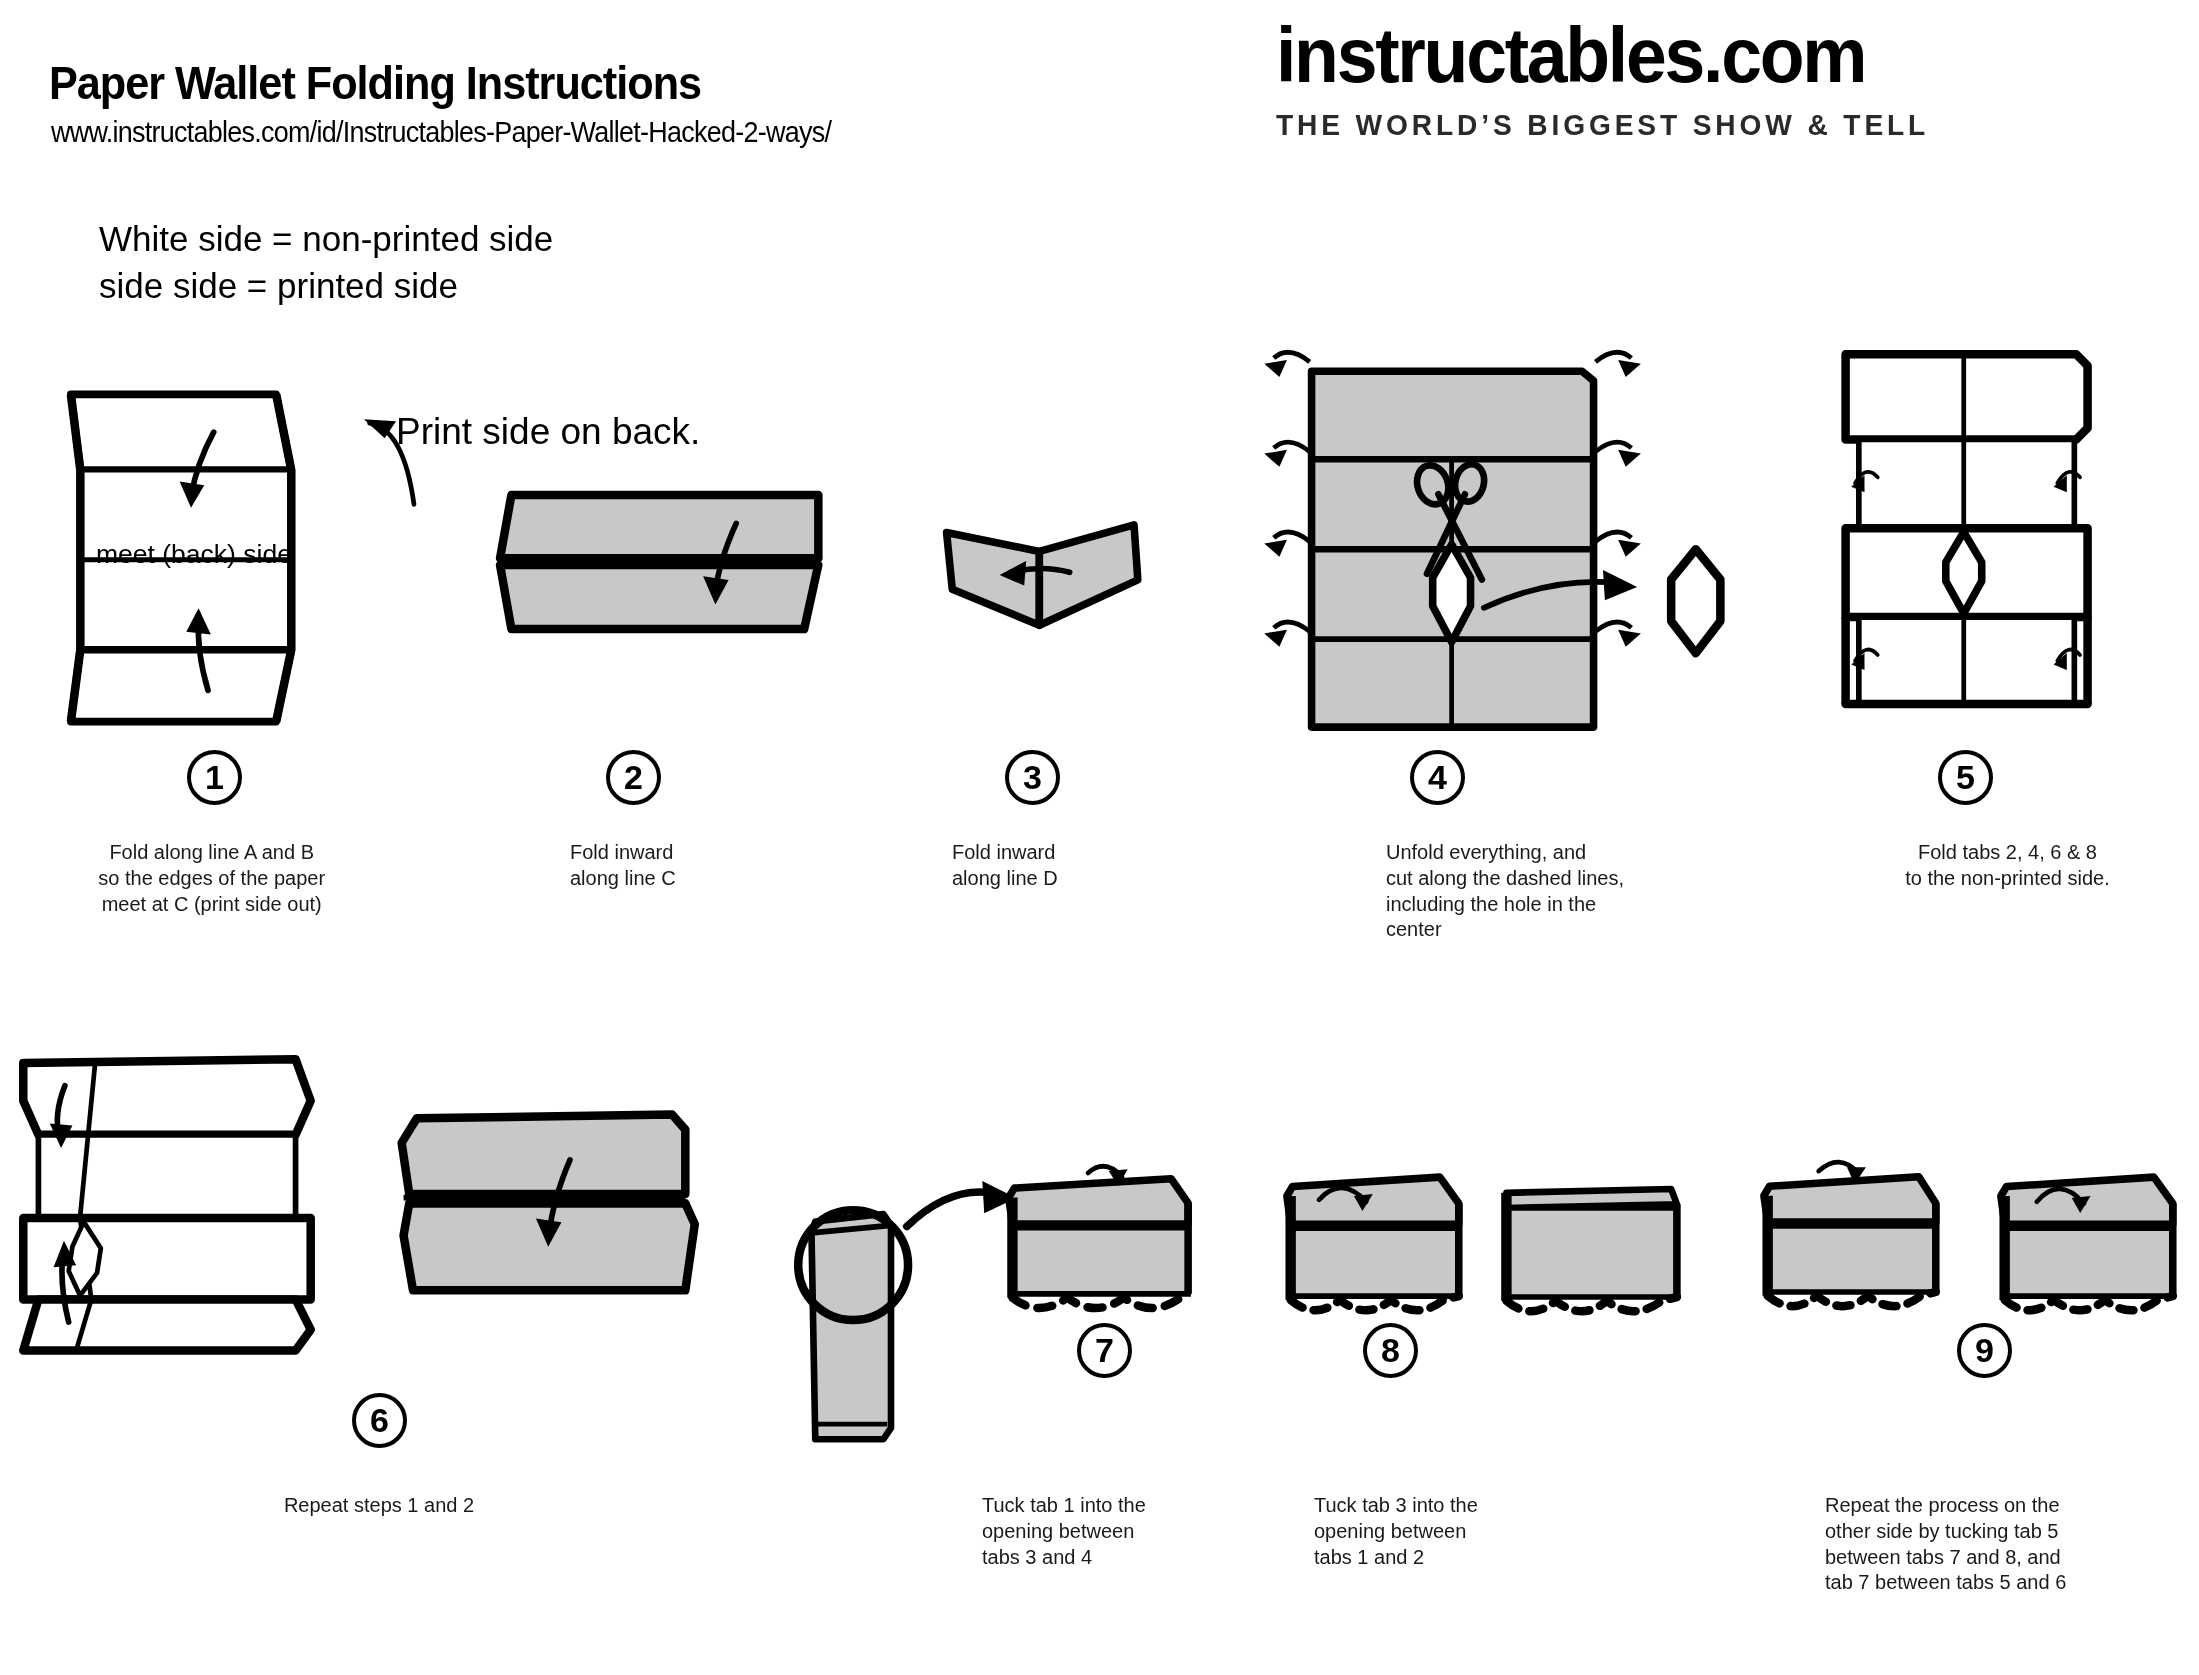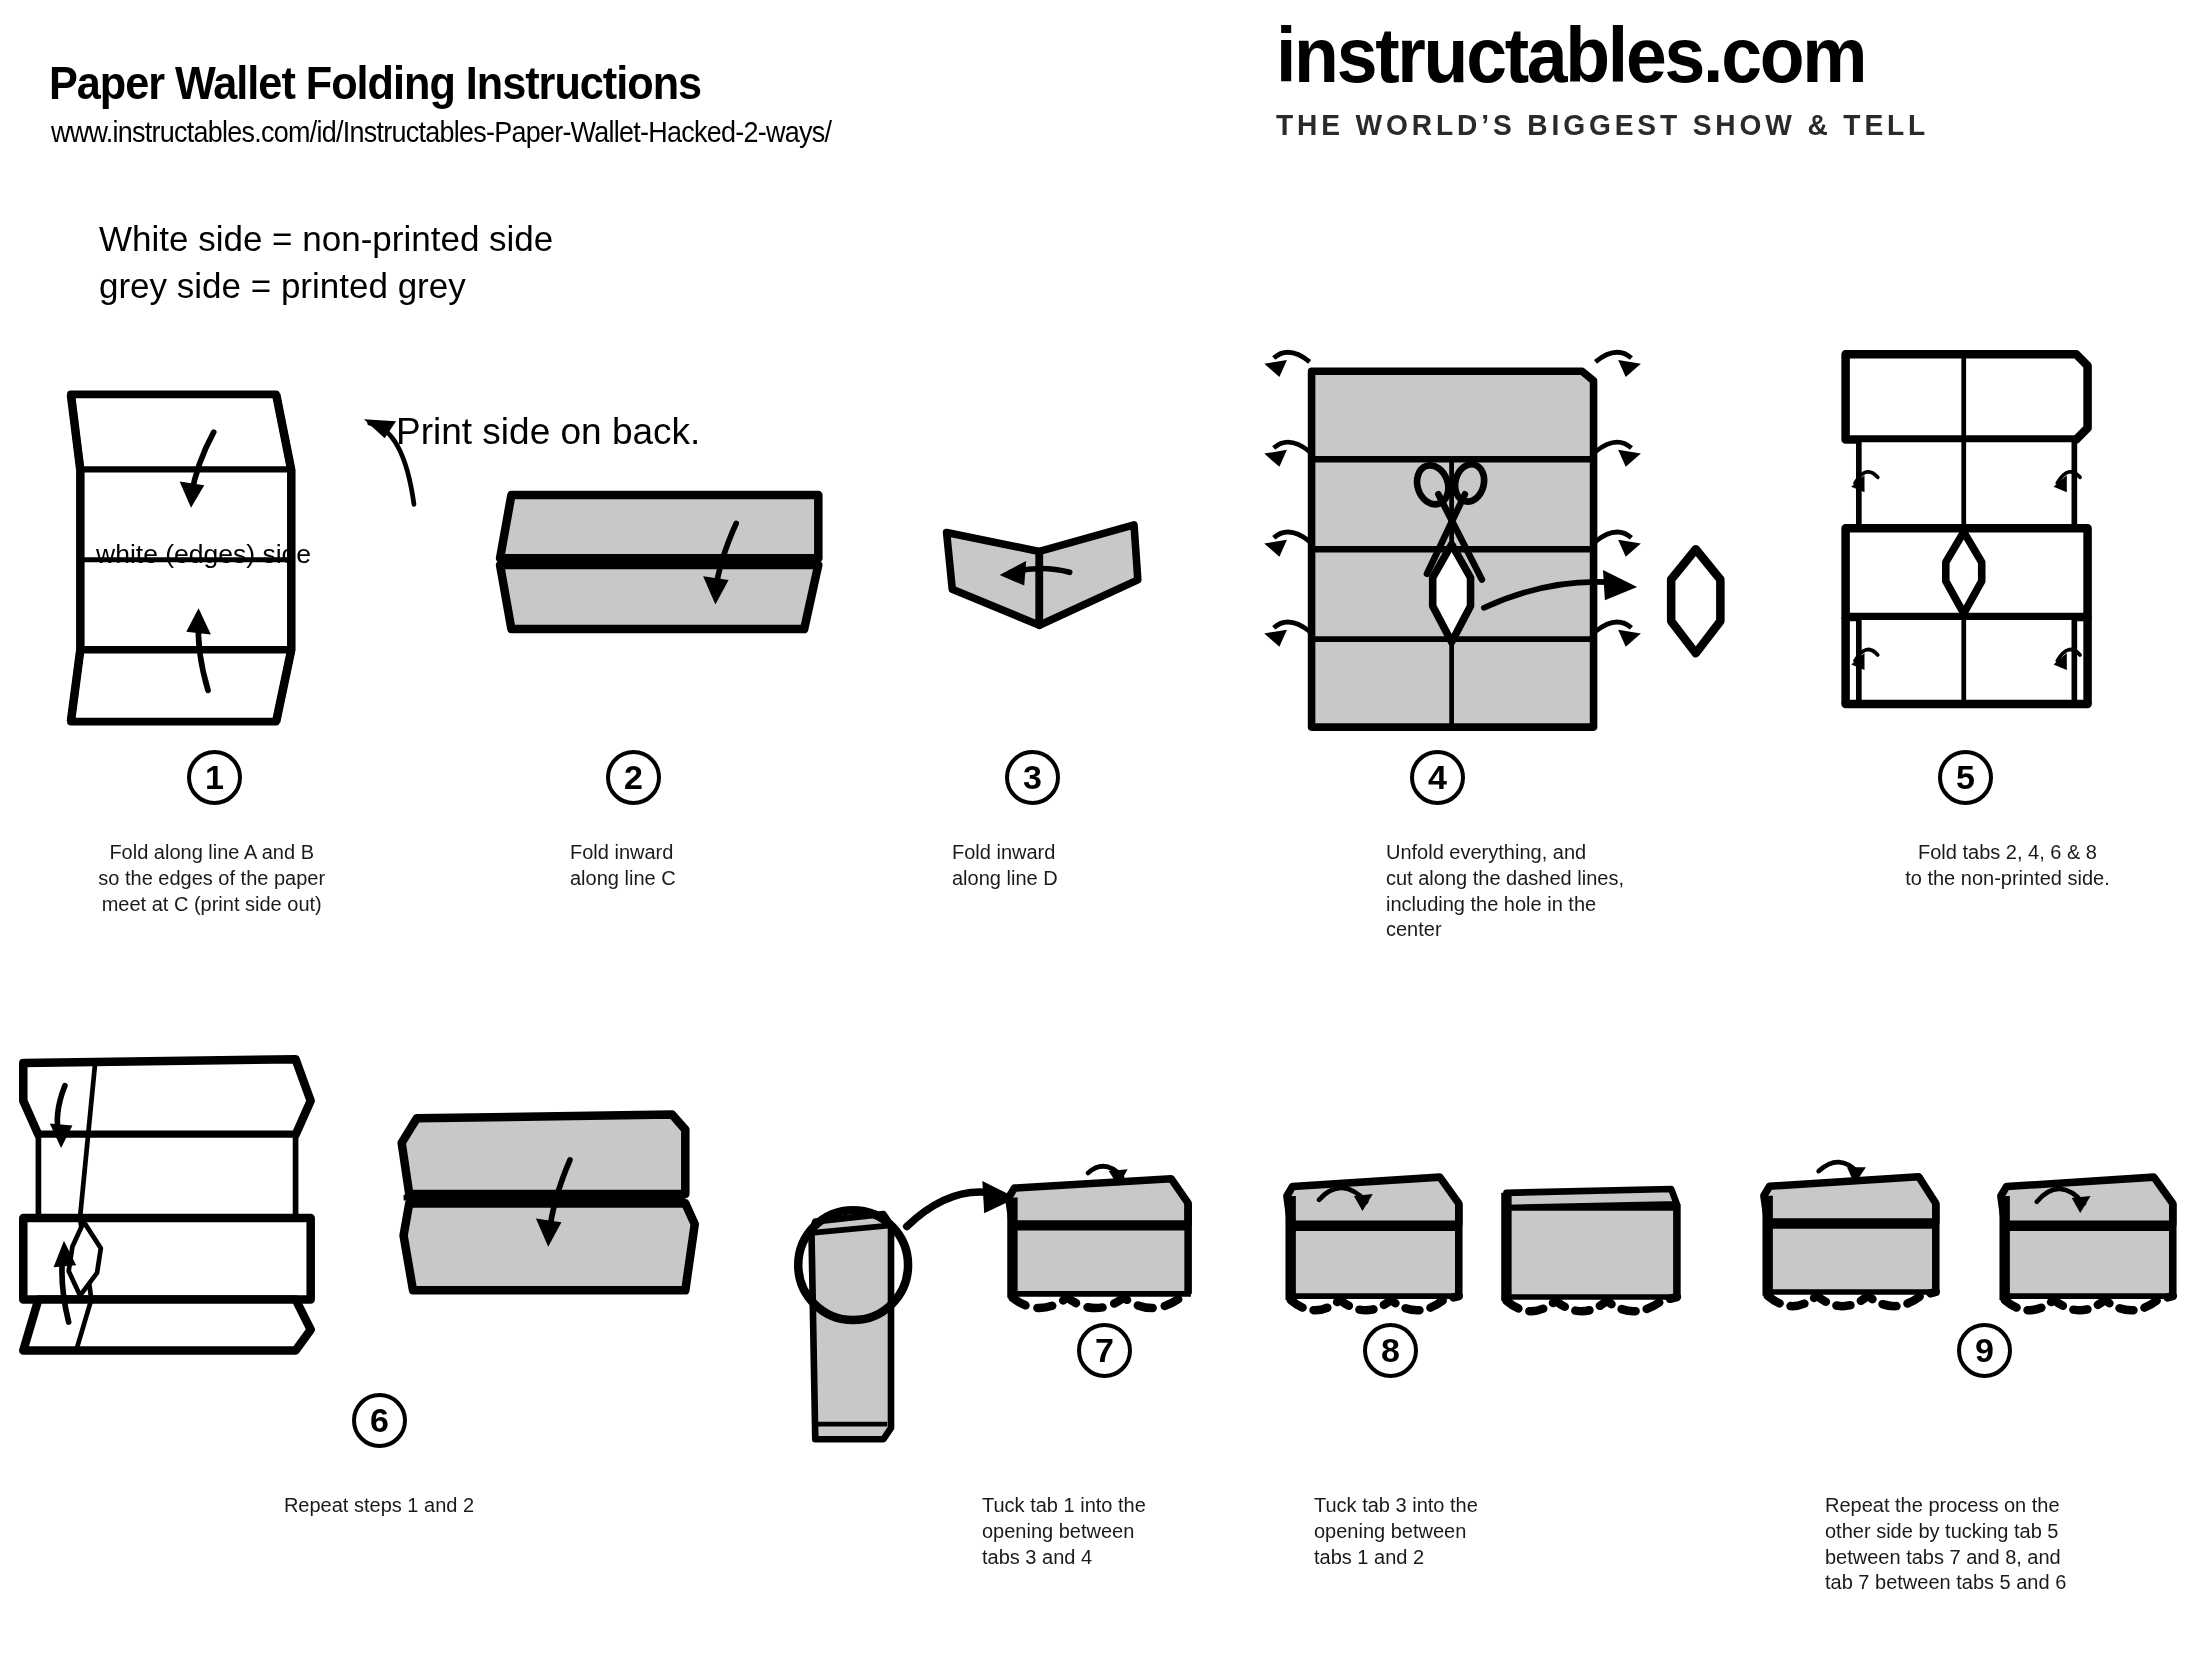--- a/index.html
+++ b/index.html
@@ -77,21 +77,21 @@
 </head>
 <body>
 
 <div class="page">
 
   <div class="title">Paper Wallet Folding Instructions</div>
   <div class="url">www.instructables.com/id/Instructables-Paper-Wallet-Hacked-2-ways/</div>
 
   <div class="legend">
     <div>White side = non-printed side</div>
-    <div>grey side = printed grey</div>
+    <div>side side = printed side</div>
   </div>
 
   <div class="brand">
     <div class="brand-name">instructables.com</div>
     <div class="brand-tag">THE WORLD’S BIGGEST SHOW &amp; TELL</div>
   </div>
 
   <div class="step">
     <div class="fig" style="left:28px; top:383px;">
       <svg width="379" height="350" viewBox="0 0 400 370">
@@ -106,21 +106,21 @@
 
         <path d="M45,12 L55,92 L55,282 L45,358" fill="none" stroke="#000" stroke-width="9" stroke-linejoin="round"></path>
         <path d="M262,12 L278,92 L278,282 L262,358" fill="none" stroke="#000" stroke-width="9" stroke-linejoin="round"></path>
 
         <path d="M196,52 Q178,85 172,120" fill="none" stroke="#000" stroke-width="6" stroke-linecap="round"></path>
         <path d="M172,132 L160,104 L186,108 Z" fill="#000"></path>
 
         <path d="M190,325 Q178,285 180,250" fill="none" stroke="#000" stroke-width="6" stroke-linecap="round"></path>
         <path d="M180,238 L193,266 L167,263 Z" fill="#000"></path>
       </svg>
-      <div class="inline-label" style="left:68px; top:156px;">white (edges) side</div>
+      <div class="inline-label" style="left:68px; top:156px;">meet (back) side</div>
     </div>
 
     <div class="fig" style="left:362px; top:402px;">
       <svg width="104" height="114" viewBox="0 0 110 120">
         <path d="M8,22 Q44,28 55,108" fill="none" stroke="#000" stroke-width="5" stroke-linecap="round"></path>
         <path d="M2,18 L36,20 L24,38 Z" fill="#000"></path>
       </svg>
     </div>
     <div class="annot" style="left:396px; top:411px;">Print side on back.</div>
 

